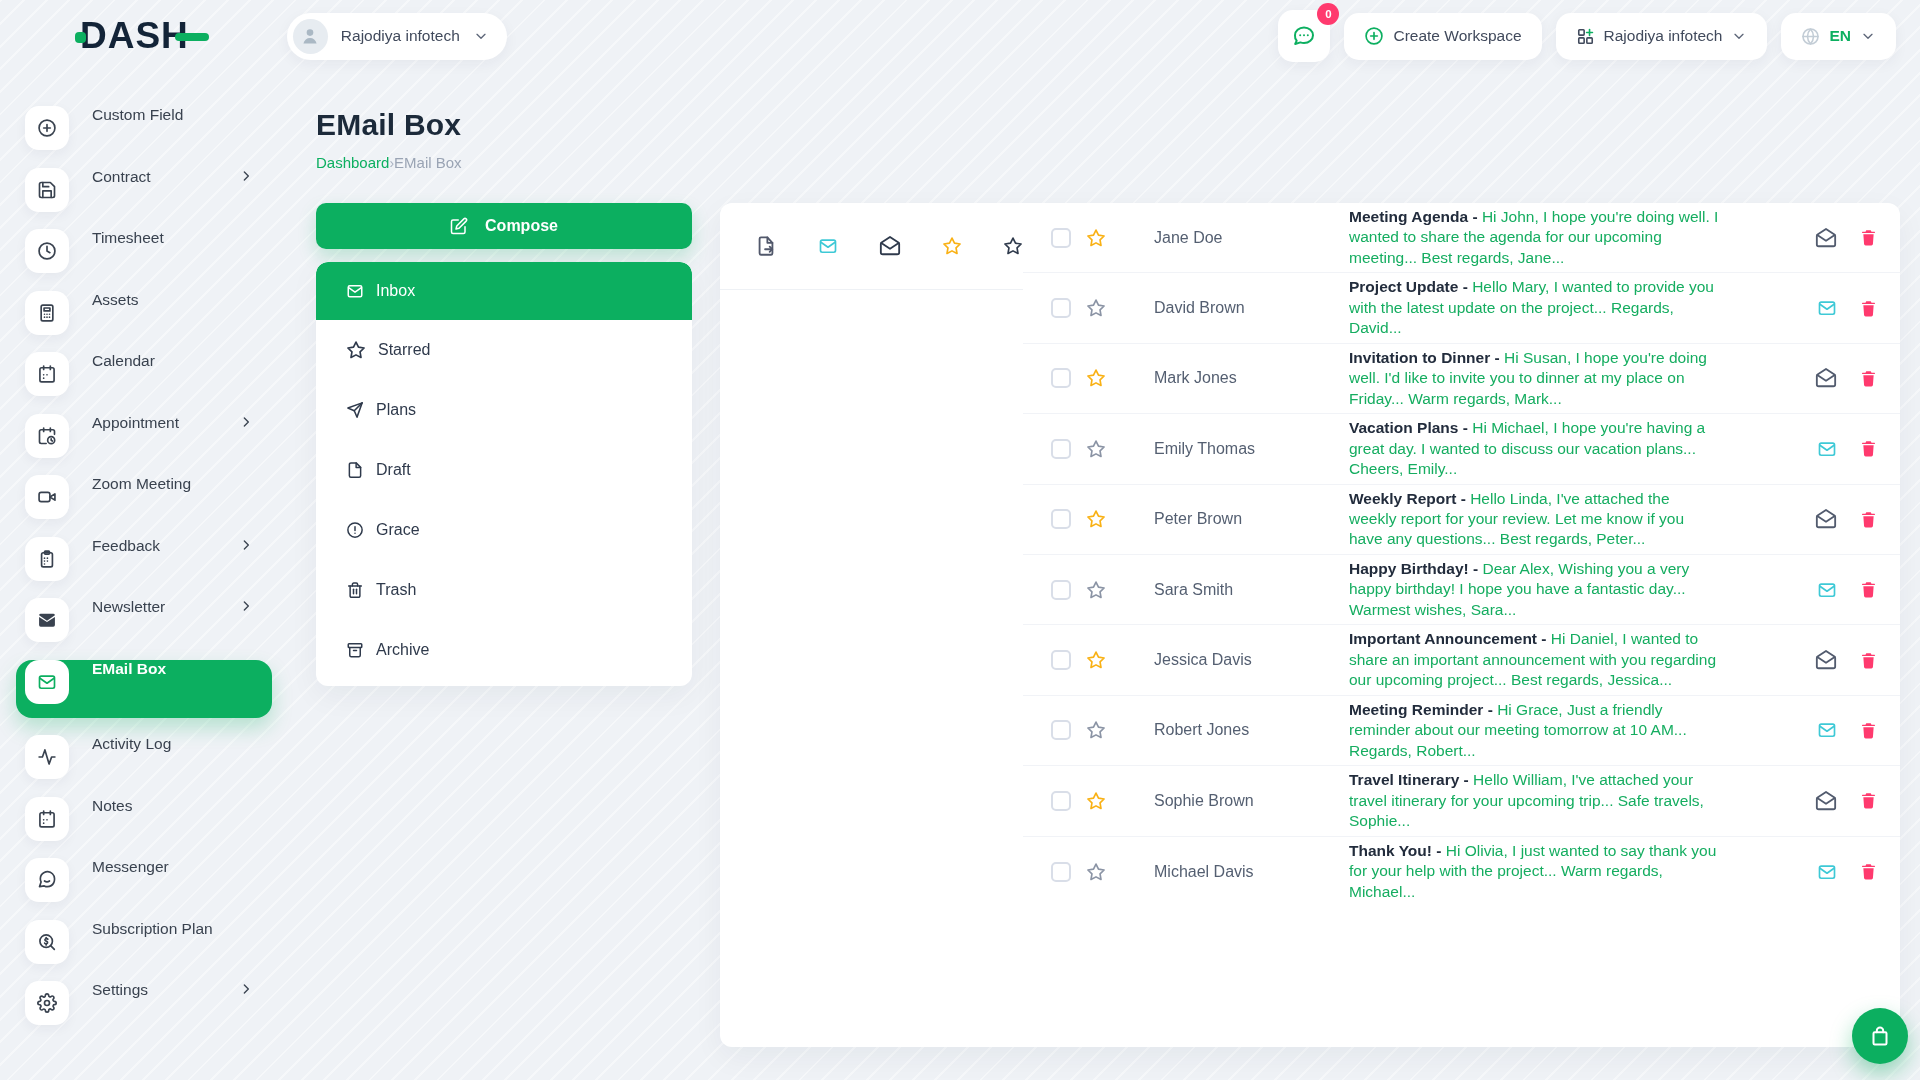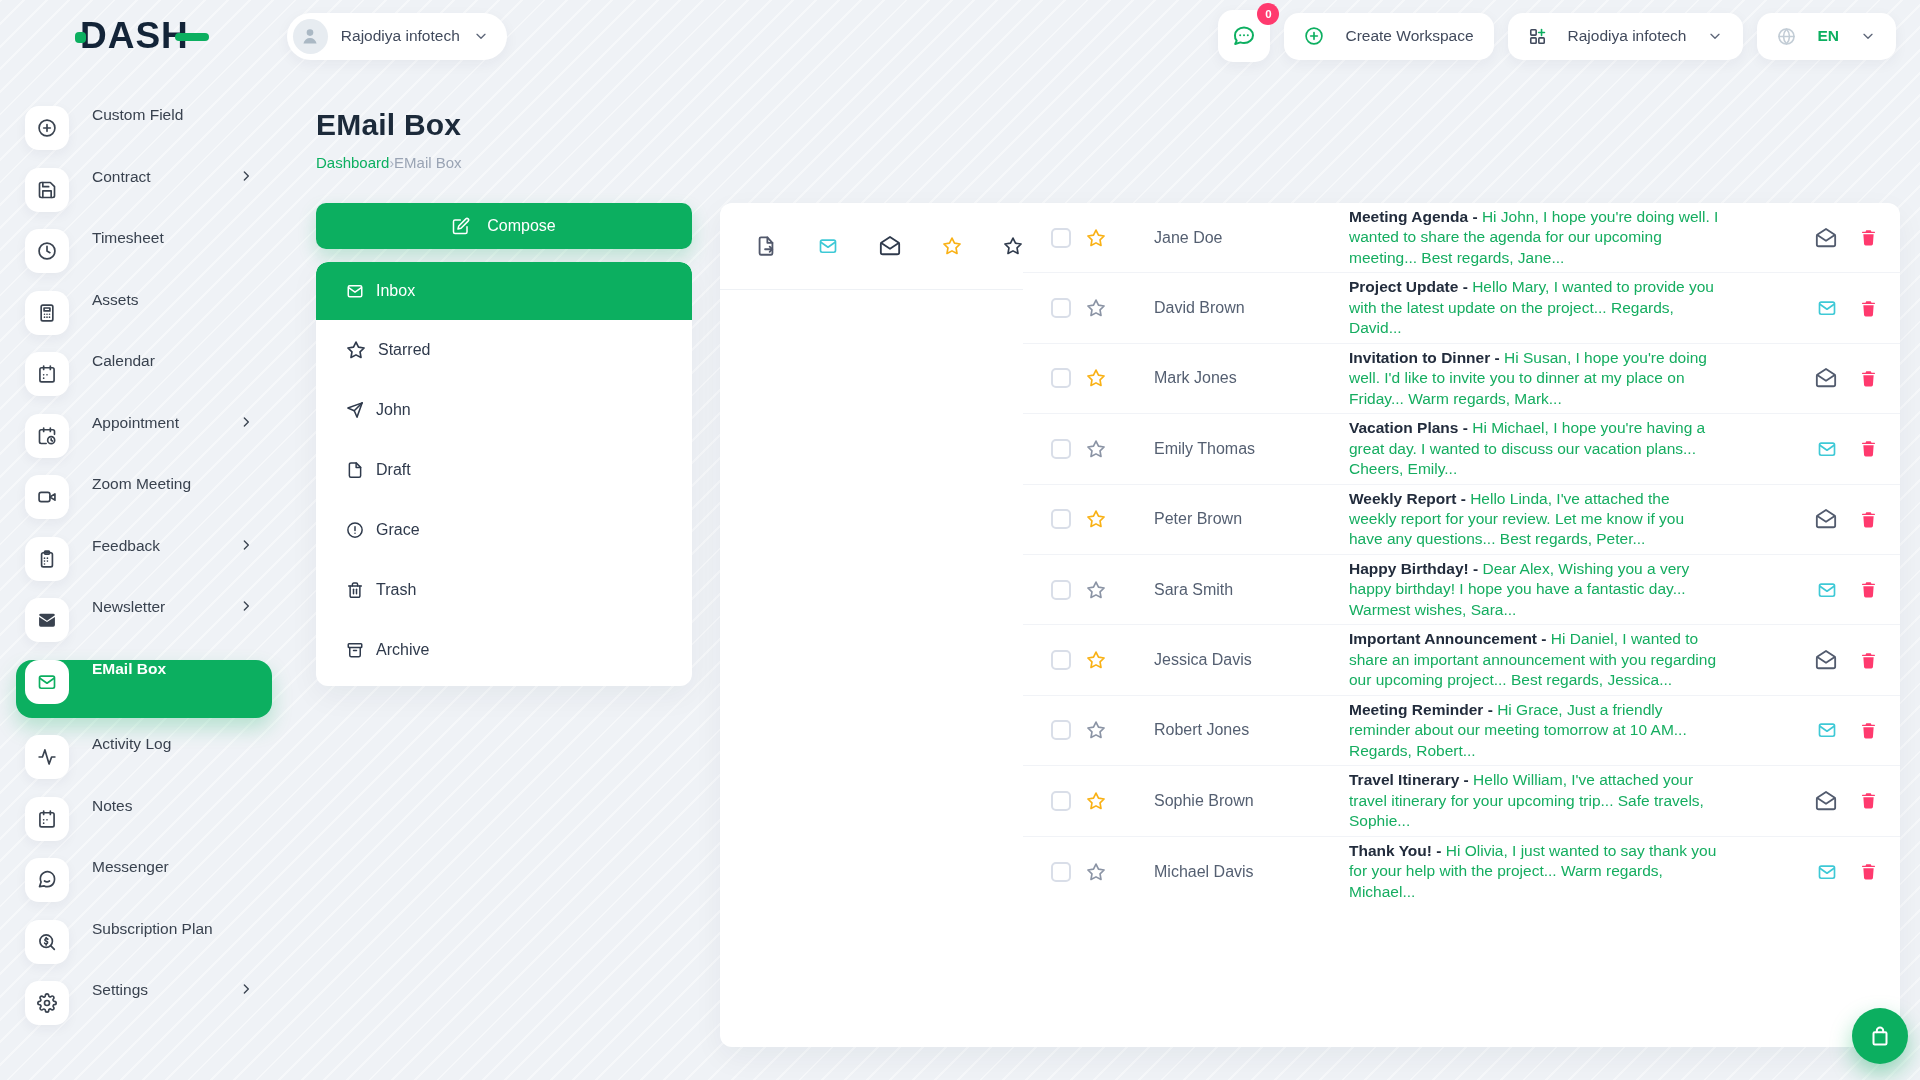--- a/index.html
+++ b/index.html
@@ -20,21 +20,21 @@
   .logo-dot { width:11px; height:11px; border-radius:4px; background:#0caf60; margin-right:-6px; position:relative; z-index:2; top:1px; }
   .logo-text { font-size:37px; font-weight:800; letter-spacing:1px; color:#132438; font-style:normal; }
   .logo-bar { width:34px; height:8px; border-radius:4px; background:#0caf60; margin-left:-14px; position:relative; z-index:2; top:1px; }
   .ws-switch { margin-left:78px; background:#fff; border-radius:24px; height:47px; display:flex; align-items:center; gap:13px; padding:6px 18px 6px 6px; box-shadow:0 4px 14px rgba(30,40,70,.05); cursor:pointer; }
   .avatar { width:35px; height:35px; border-radius:50%; background:#e7ecf1; color:#aab8c4; display:flex; align-items:center; justify-content:center; }
   .ws-label { font-size:15.5px; color:#414a5c; }
   .chev { color:#5d6678; display:inline-flex; }
   .header-right { margin-left:auto; display:flex; align-items:center; gap:14px; }
   .chat-btn { position:relative; width:52px; height:52px; background:#fff; border-radius:15px; display:flex; align-items:center; justify-content:center; color:#0caf60; box-shadow:0 4px 14px rgba(30,40,70,.05); cursor:pointer; }
   .chat-badge { position:absolute; top:-7px; right:-9px; min-width:22px; height:22px; border-radius:11px; background:#ff3a6e; color:#fff; font-size:11.5px; font-weight:700; display:flex; align-items:center; justify-content:center; padding:0 7px; }
-  .pill-btn { background:#fff; border-radius:15px; height:47px; display:flex; align-items:center; gap:21px; padding:0 20px; box-shadow:0 4px 14px rgba(30,40,70,.05); font-size:15.5px; color:#414a5c; cursor:pointer; }
+  .pill-btn { background:#fff; border-radius:15px; height:47px; display:flex; align-items:center; gap:9px; padding:0 20px; box-shadow:0 4px 14px rgba(30,40,70,.05); font-size:15.5px; color:#414a5c; cursor:pointer; }
   .pill-btn .green { color:#0caf60; }
   .lang-label { color:#0caf60; font-weight:600; font-size:15.5px; }
   .globe { color:#c3cdd6; }
 
   
   .sidebar { position:absolute; left:0; top:72px; width:288px; padding:34px 0 0 0; }
   .side-item { display:flex; align-items:flex-start; height:44px; margin:0 16px 17.5px 16px; padding-left:9px; cursor:pointer; border-radius:16px; position:relative; }
   .tile { width:44px; height:44px; min-width:44px; background:#fff; border-radius:14px; display:flex; align-items:center; justify-content:center; color:#39424f; box-shadow:0 4px 12px rgba(30,40,70,.05); }
   .side-label { margin-left:23px; font-size:15.5px; font-weight:500; color:#39424f; }
   .side-item .chev-r { margin-left:auto; margin-right:18px; color:#39424f; display:inline-flex; }
@@ -46,21 +46,21 @@
   .main { position:absolute; left:316px; top:72px; right:0; bottom:0; padding:36px 20px 0 0; }
   .page-title { font-size:30px; font-weight:700; color:#1c2a3a; letter-spacing:.2px; }
   .breadcrumb { display:flex; align-items:center; margin-top:12px; font-size:15px; }
   .crumb-link { color:#0caf60; cursor:pointer; }
   .crumb-sep { color:#aab3c2; font-size:14px; }
   .crumb-current { color:#9aa4b4; }
   .content-row { display:flex; gap:28px; margin-top:32px; align-items:flex-start; }
 
   
   .mail-left { width:376px; min-width:376px; }
-  .compose-btn { width:100%; height:46px; background:#0caf60; border:none; border-radius:10px; color:#fff; font-size:16px; font-weight:400; display:flex; align-items:center; justify-content:center; gap:17px; cursor:pointer; font-family:inherit; box-shadow:0 8px 18px rgba(12,175,96,.22); }
+  .compose-btn { width:100%; height:46px; background:#0caf60; border:none; border-radius:10px; color:#fff; font-size:16px; font-weight:700; display:flex; align-items:center; justify-content:center; gap:17px; cursor:pointer; font-family:inherit; box-shadow:0 8px 18px rgba(12,175,96,.22); }
   .folder-card { margin-top:13px; background:#fff; border-radius:12px; box-shadow:0 10px 30px rgba(20,30,60,.05); overflow:hidden; padding-bottom:6px; }
   .folder-item { height:60px; display:flex; align-items:center; gap:12px; padding:0 30px; font-size:16px; color:#2f3a4c; cursor:pointer; }
   .folder-item .icon { color:#2f3a4c; }
   .folder-item.active { background:#0caf60; height:58px; color:#fff; border-radius:12px 12px 0 0; }
   .folder-item.active .icon { color:#fff; }
 
   
   .mail-card { flex:1; background:#fff; border-radius:12px; box-shadow:0 10px 30px rgba(20,30,60,.05); height:844px; display:flex; flex-direction:row;justify-content:space-between; }
   .mail-toolbar { height:87px; display:flex; align-items:center; gap:41px; padding-left:35px; border-bottom:1px solid #eef1f5; }
   .tool-icon { cursor:pointer; }
@@ -389,21 +389,21 @@
             </span>
             <span>Starred</span>
           </div>
           <div class="folder-item">
             <span class="icon">
               <svg width="18" height="18" viewBox="0 0 24 24" fill="none" stroke="currentColor" stroke-width="2" stroke-linecap="round" stroke-linejoin="round">
                 <line x1="21.5" y1="2.5" x2="11" y2="13"></line>
                 <path d="M21.5 2.5 14.7 21.5 11 13 2.5 9.3z"></path>
               </svg>
             </span>
-            <span>John</span>
+            <span>Plans</span>
           </div>
           <div class="folder-item">
             <span class="icon">
               <svg width="18" height="18" viewBox="0 0 24 24" fill="none" stroke="currentColor" stroke-width="2" stroke-linecap="round" stroke-linejoin="round">
                 <path d="M13.5 2.5h-7a2 2 0 0 0-2 2v15a2 2 0 0 0 2 2h11a2 2 0 0 0 2-2V8.5z"></path>
                 <polyline points="13.5 2.5 13.5 8.5 19.5 8.5"></polyline>
               </svg>
             </span>
             <span>Draft</span>
           </div>

